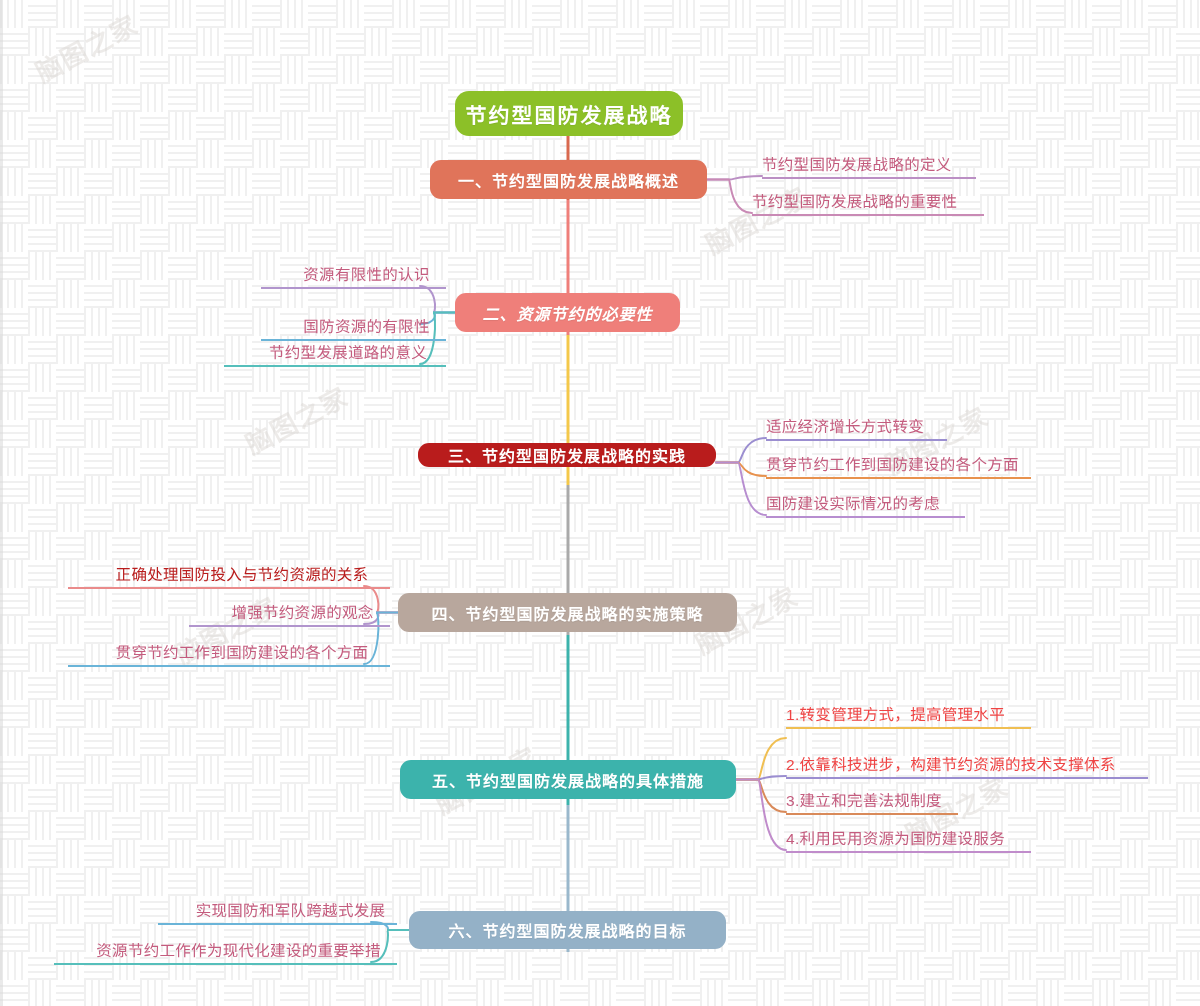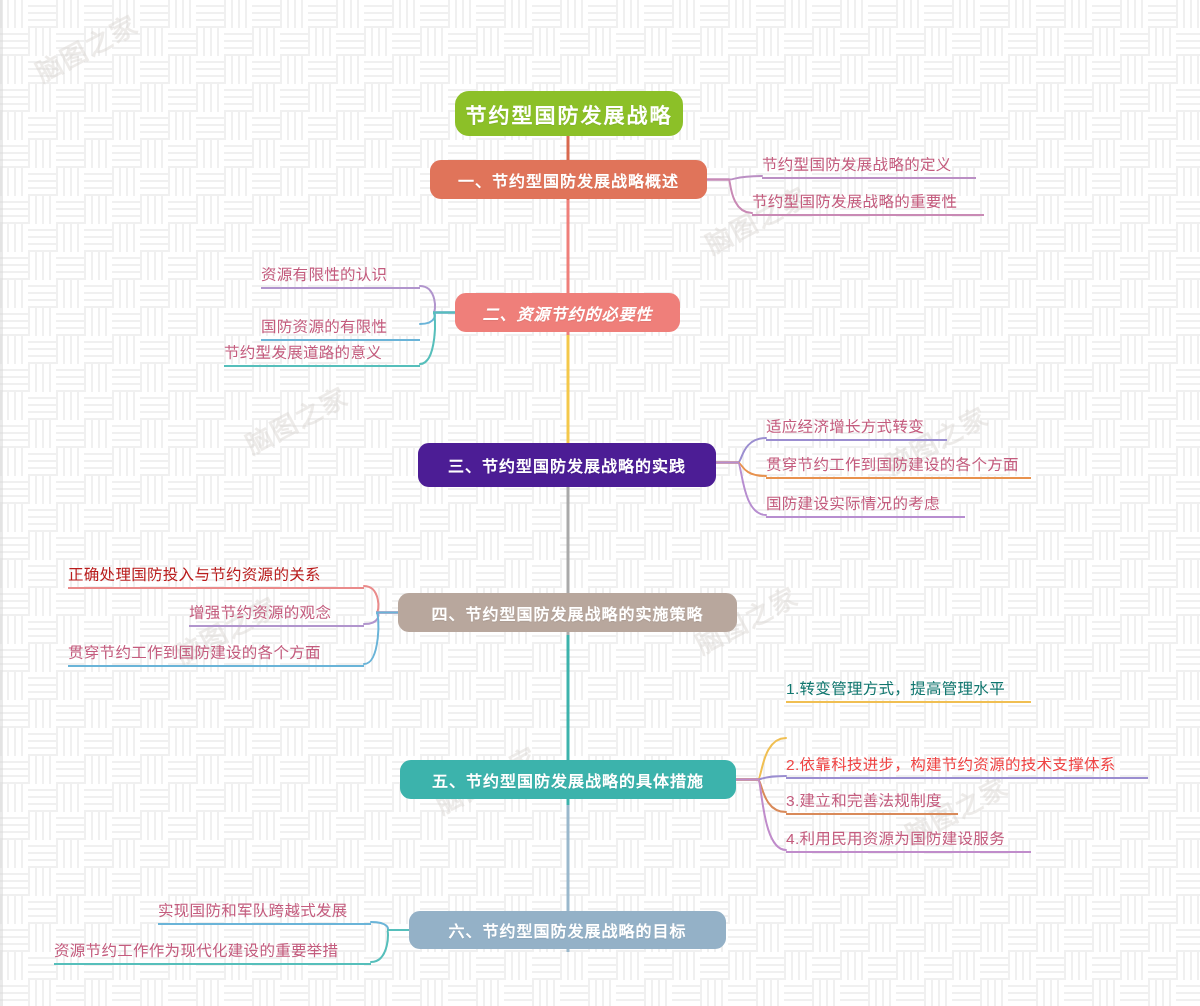--- a/index.html
+++ b/index.html
@@ -81,21 +81,21 @@
   .leaf{
     position:absolute;
     font-size:15.5px;
     white-space:nowrap;
     padding-bottom:3px;
     border-bottom:2px solid transparent;
     font-family:"Liberation Sans","DejaVu Sans",sans-serif;
     letter-spacing:.3px;
   }
   .leaf.right{text-align:left;}
-  .leaf.left{text-align:left;}
+  .leaf.left{text-align:center;padding-left:26px;}
 </style>
 </head>
 <body>
 
 <div id="canvas"></div>
 <div id="canvas2"></div>
 <div id="edgeline"></div>
 <div id="watermark-layer">
     <div class="wm" style="left: 30px; top: 28px;">脑图之家</div>
     <div class="wm" style="left: 700px; top: 200px;">脑图之家</div>
@@ -135,29 +135,29 @@
 
 <div id="mindmap">
     <div class="node root" style="left: 455px; top: 50px; width: 228px; height: 45px; background: rgb(140, 192, 40); color: rgb(255, 255, 255);">节约型国防发展战略</div>
     <div class="node branch" style="left: 430px; top: 160px; width: 277px; height: 39px; background: rgb(224, 116, 90); color: rgb(255, 255, 255);">一、节约型国防发展战略概述</div>
     <div class="leaf right" style="left: 762px; top: 152px; color: rgb(196, 92, 126); border-bottom-color: rgb(187, 143, 196); min-width: 214px;">节约型国防发展战略的定义</div>
     <div class="leaf right" style="left: 752px; top: 189px; color: rgb(196, 92, 126); border-bottom-color: rgb(201, 138, 181); min-width: 232px;">节约型国防发展战略的重要性</div>
     <div class="node branch" style="left: 455px; top: 293px; width: 225px; height: 39px; background: rgb(239, 127, 122); color: rgb(255, 255, 255); font-style: italic;">二、资源节约的必要性</div>
     <div class="leaf left" style="left: 261px; top: 262px; color: rgb(196, 92, 126); border-bottom-color: rgb(177, 149, 205); min-width: 159px;">资源有限性的认识</div>
     <div class="leaf left" style="left: 261px; top: 314px; color: rgb(196, 92, 126); border-bottom-color: rgb(106, 180, 216); min-width: 159px;">国防资源的有限性</div>
     <div class="leaf left" style="left: 224px; top: 340px; color: rgb(196, 92, 126); border-bottom-color: rgb(86, 191, 187); min-width: 196px;">节约型发展道路的意义</div>
-    <div class="node branch" style="left: 418px; top: 443px; width: 298px; height: 44px; background: #4c1d95; color: rgb(255, 255, 255);">三、节约型国防发展战略的实践</div>
+    <div class="node branch" style="left: 418px; top: 443px; width: 298px; height: 24px; background: #b91c1c; color: rgb(255, 255, 255);">三、节约型国防发展战略的实践</div>
     <div class="leaf right" style="left: 766px; top: 414px; color: rgb(196, 92, 126); border-bottom-color: rgb(155, 142, 208); min-width: 181px;">适应经济增长方式转变</div>
     <div class="leaf right" style="left: 766px; top: 452px; color: rgb(196, 92, 126); border-bottom-color: rgb(232, 146, 78); min-width: 265px;">贯穿节约工作到国防建设的各个方面</div>
     <div class="leaf right" style="left: 766px; top: 491px; color: rgb(196, 92, 126); border-bottom-color: rgb(183, 142, 208); min-width: 199px;">国防建设实际情况的考虑</div>
     <div class="node branch" style="left: 398px; top: 593px; width: 339px; height: 39px; background: rgb(184, 167, 157); color: rgb(255, 255, 255);">四、节约型国防发展战略的实施策略</div>
     <div class="leaf left" style="left: 68px; top: 562px; color: #b91c1c; border-bottom-color: rgb(234, 139, 139); min-width: 296px;">正确处理国防投入与节约资源的关系</div>
     <div class="leaf left" style="left: 189px; top: 600px; color: rgb(196, 92, 126); border-bottom-color: rgb(177, 149, 205); min-width: 175px;">增强节约资源的观念</div>
     <div class="leaf left" style="left: 68px; top: 640px; color: rgb(196, 92, 126); border-bottom-color: rgb(106, 180, 216); min-width: 296px;">贯穿节约工作到国防建设的各个方面</div>
     <div class="node branch" style="left: 400px; top: 760px; width: 336px; height: 39px; background: rgb(60, 179, 172); color: rgb(255, 255, 255);">五、节约型国防发展战略的具体措施</div>
-    <div class="leaf right" style="left: 786px; top: 676px; color: #0f766e; border-bottom-color: rgb(240, 191, 82); min-width: 245px;">1.转变管理方式，提高管理水平</div>
+    <div class="leaf right" style="left: 786px; top: 702px; color: #ef4444; border-bottom-color: rgb(240, 191, 82); min-width: 245px;">1.转变管理方式，提高管理水平</div>
     <div class="leaf right" style="left: 786px; top: 752px; color: #ef4444; border-bottom-color: rgb(155, 142, 208); min-width: 362px;">2.依靠科技进步，构建节约资源的技术支撑体系</div>
     <div class="leaf right" style="left: 786px; top: 788px; color: rgb(196, 92, 126); border-bottom-color: rgb(217, 138, 90); min-width: 172px;">3.建立和完善法规制度</div>
     <div class="leaf right" style="left: 786px; top: 826px; color: rgb(196, 92, 126); border-bottom-color: rgb(192, 140, 203); min-width: 245px;">4.利用民用资源为国防建设服务</div>
     <div class="node branch" style="left: 409px; top: 911px; width: 317px; height: 38px; background: rgb(148, 177, 199); color: rgb(255, 255, 255);">六、节约型国防发展战略的目标</div>
     <div class="leaf left" style="left: 158px; top: 898px; color: rgb(196, 92, 126); border-bottom-color: rgb(106, 180, 216); min-width: 213px;">实现国防和军队跨越式发展</div>
     <div class="leaf left" style="left: 54px; top: 938px; color: rgb(196, 92, 126); border-bottom-color: rgb(86, 191, 187); min-width: 317px;">资源节约工作作为现代化建设的重要举措</div>
   </div>
 
 </body></html>

